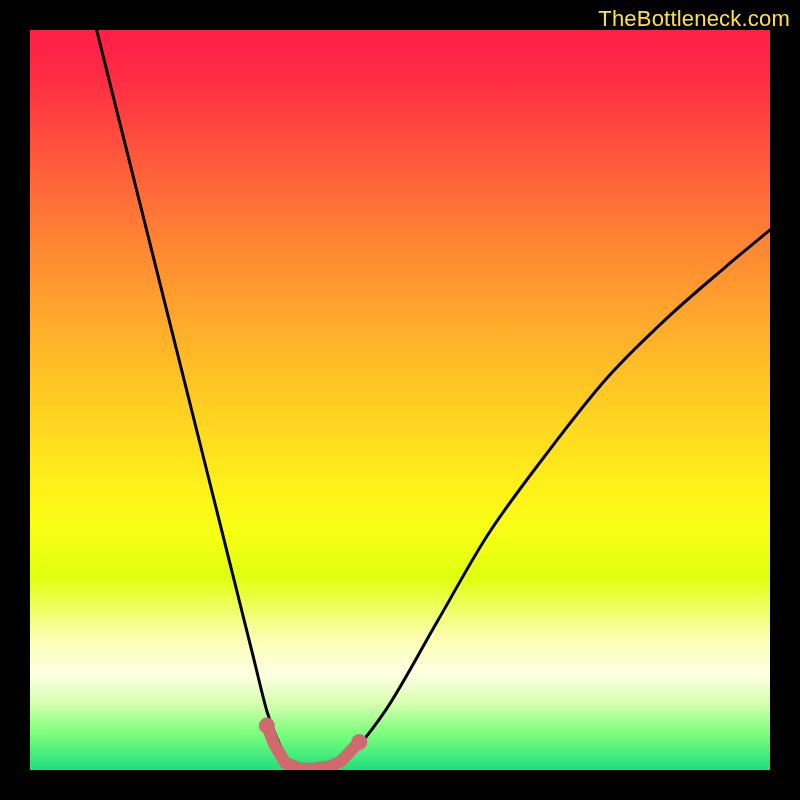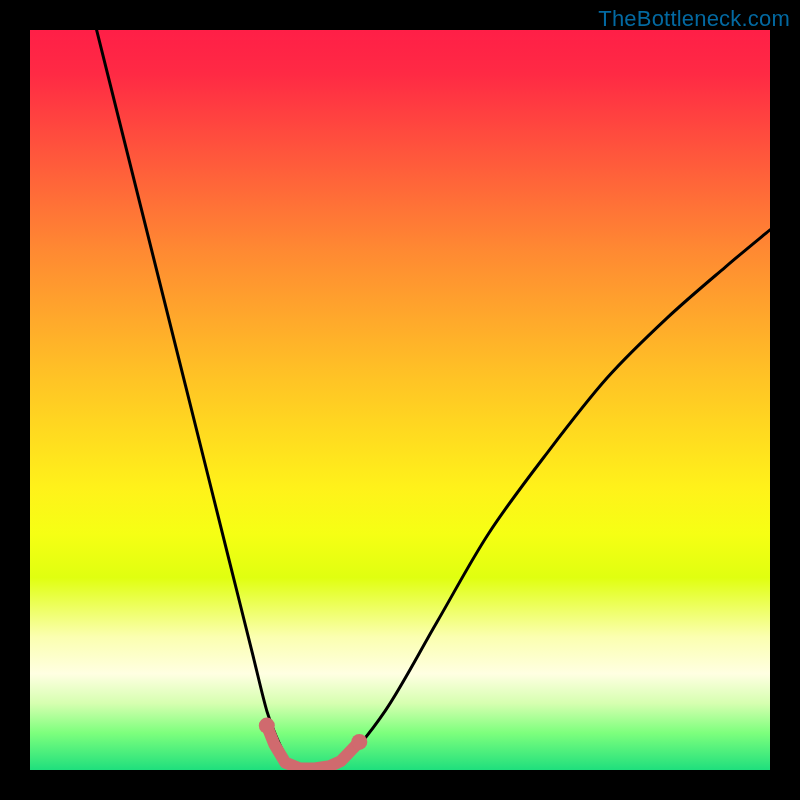--- a/index.html
+++ b/index.html
@@ -14,21 +14,21 @@
   .wrap {
     position: relative;
     width: 800px;
     height: 800px;
     background: #000;
   }
   .watermark {
     position: absolute;
     top: 6px;
     right: 10px;
-    color: #0369a1;
+    color: #fde047;
     font-size: 22px;
     font-weight: 400;
     letter-spacing: 0.2px;
     z-index: 3;
   }
   .plot {
     position: absolute;
     left: 30px;
     top: 30px;
     width: 740px;

